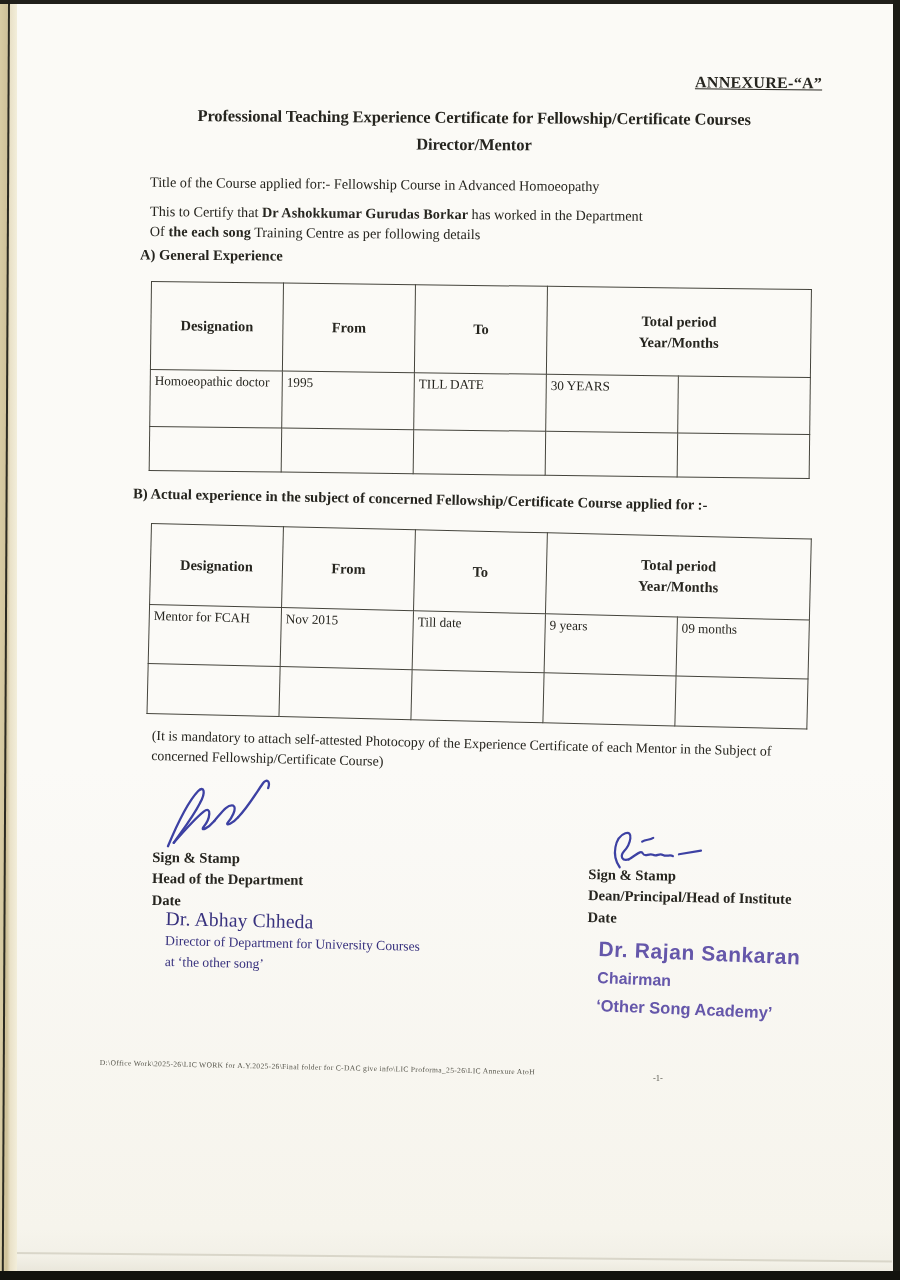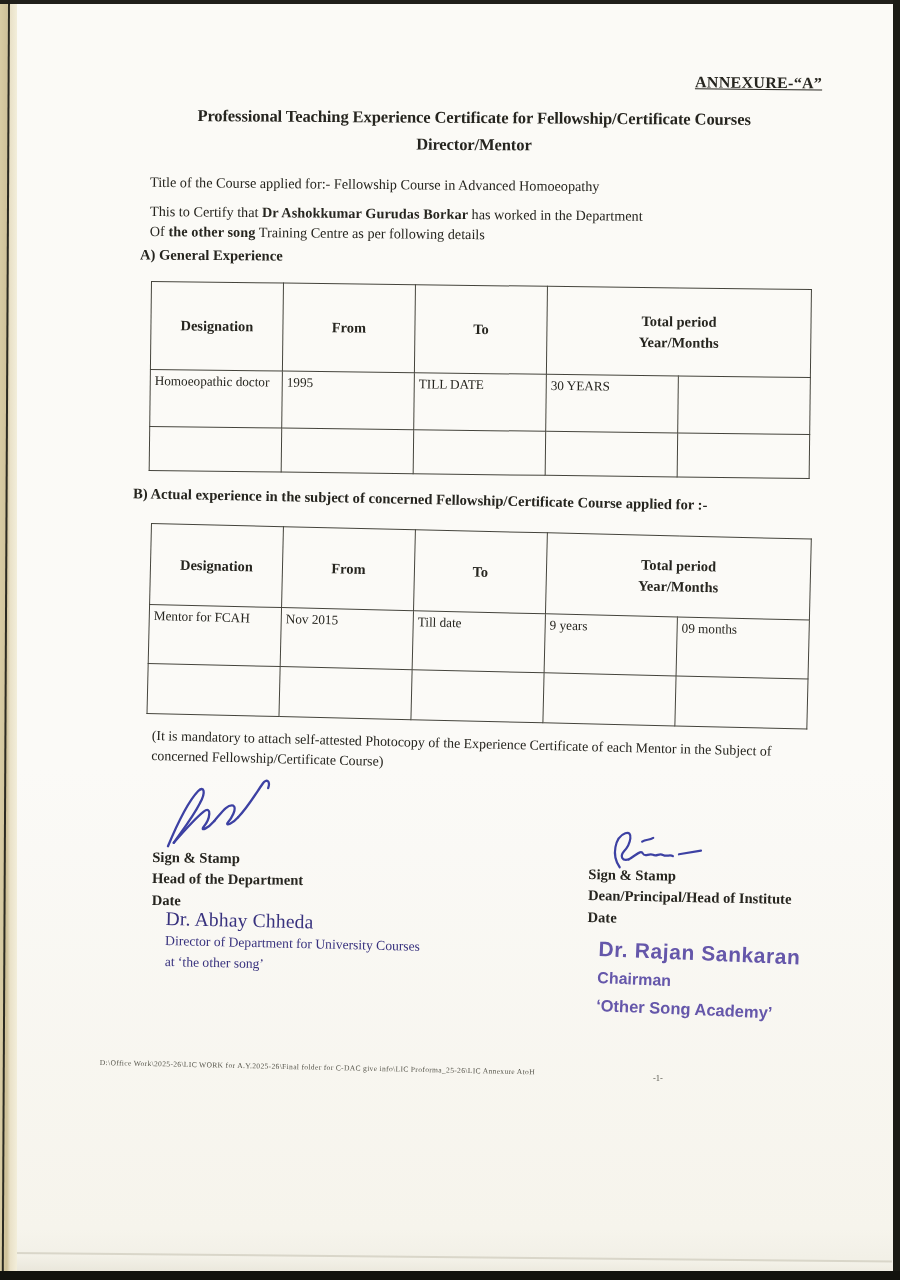--- a/index.html
+++ b/index.html
@@ -126,21 +126,21 @@
 
   <div class="title ink">
     <span class="tline">Professional Teaching Experience Certificate for Fellowship/Certificate Courses</span>
     <span class="tline">Director/Mentor</span>
   </div>
 
   <div class="course-line ink">Title of the Course applied for:- Fellowship Course in Advanced Homoeopathy</div>
 
   <div class="certify ink">
     <span>This to Certify that </span><b>Dr Ashokkumar Gurudas Borkar</b><span> has worked in the Department</span><br>
-    <span>Of </span><b>the other song</b><span> Training Centre as per following details</span>
+    <span>Of </span><b>the each song</b><span> Training Centre as per following details</span>
   </div>
 
   <div class="sec-heading sec-a-heading ink">A) General Experience</div>
 
   <div class="twrap twrap-a">
     <table class="xtable ta">
       <colgroup>
           <col>
           <col>
           <col>

